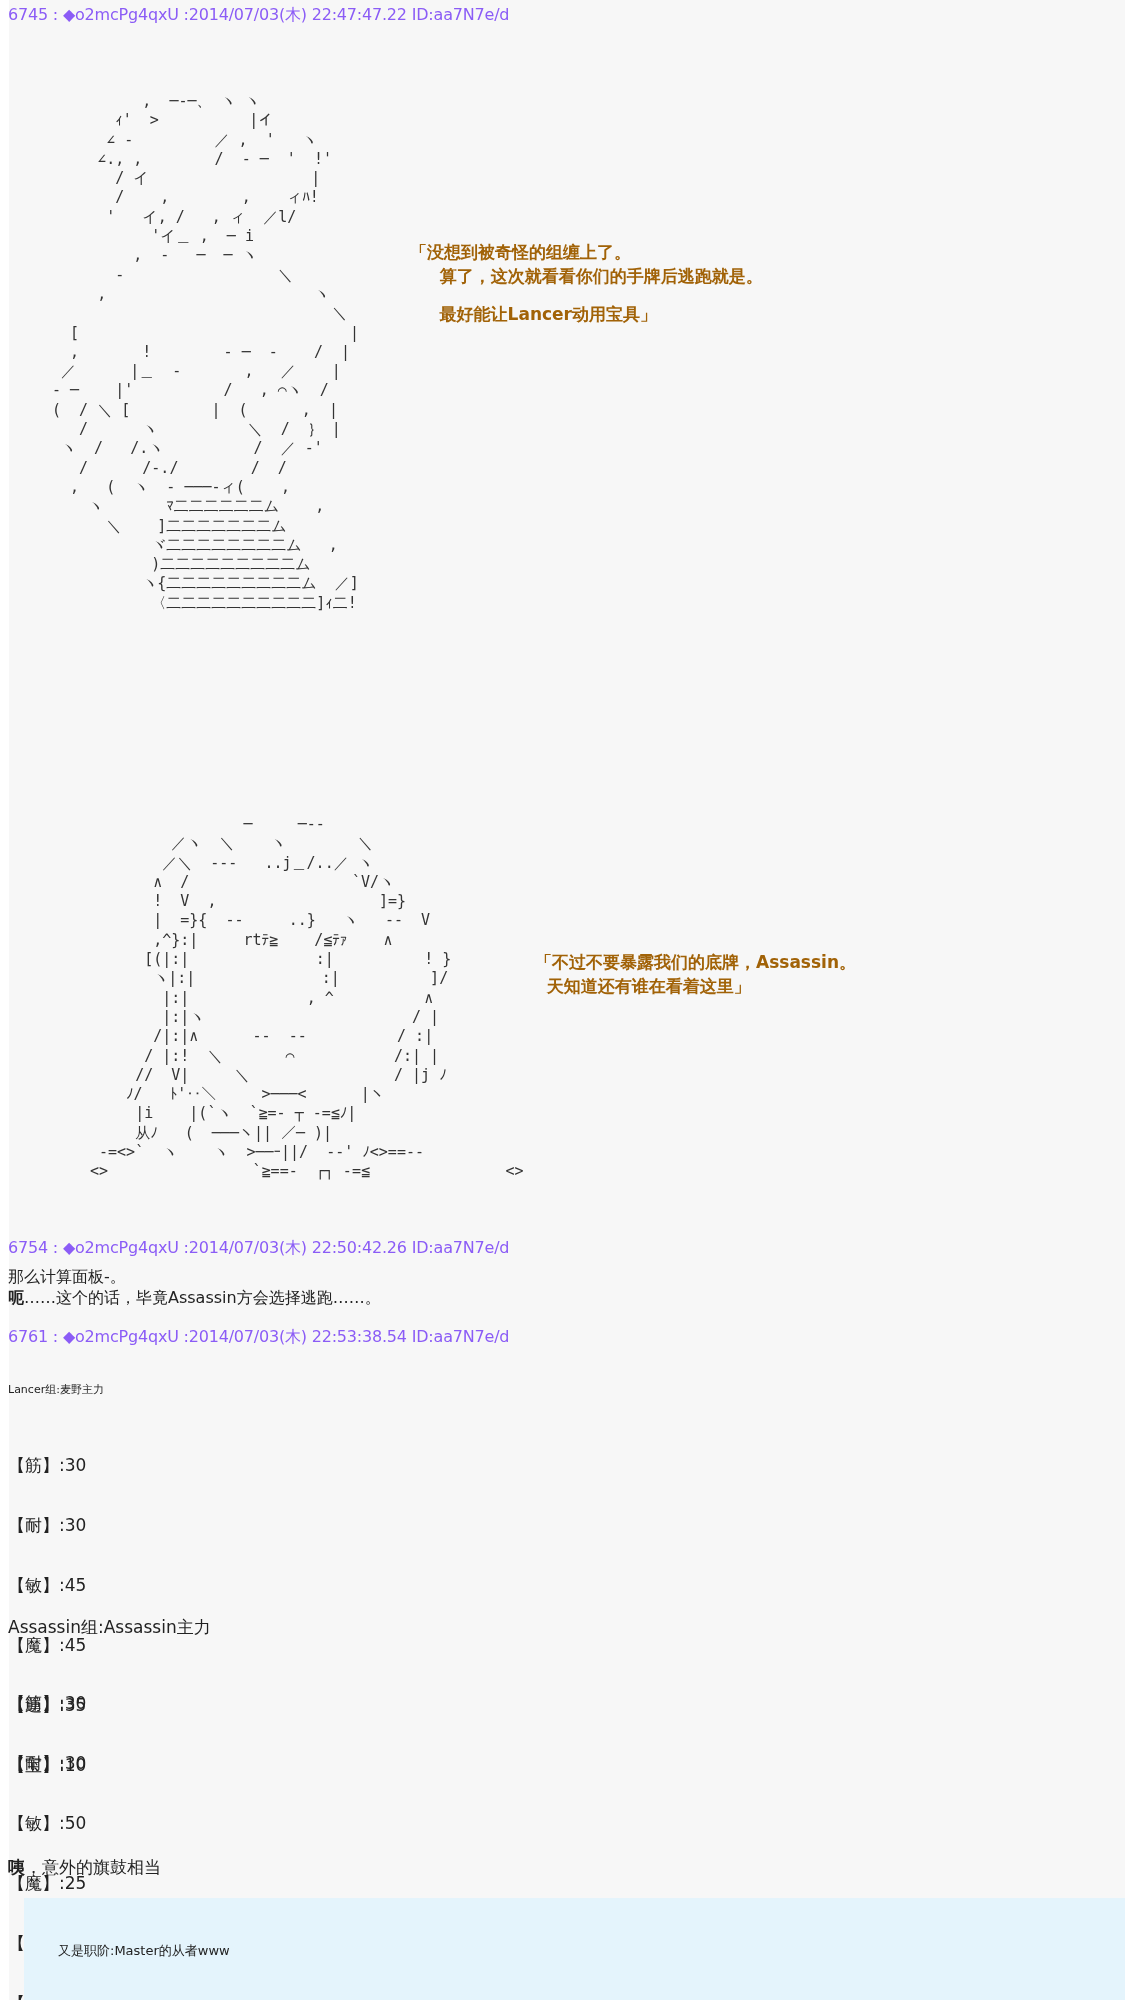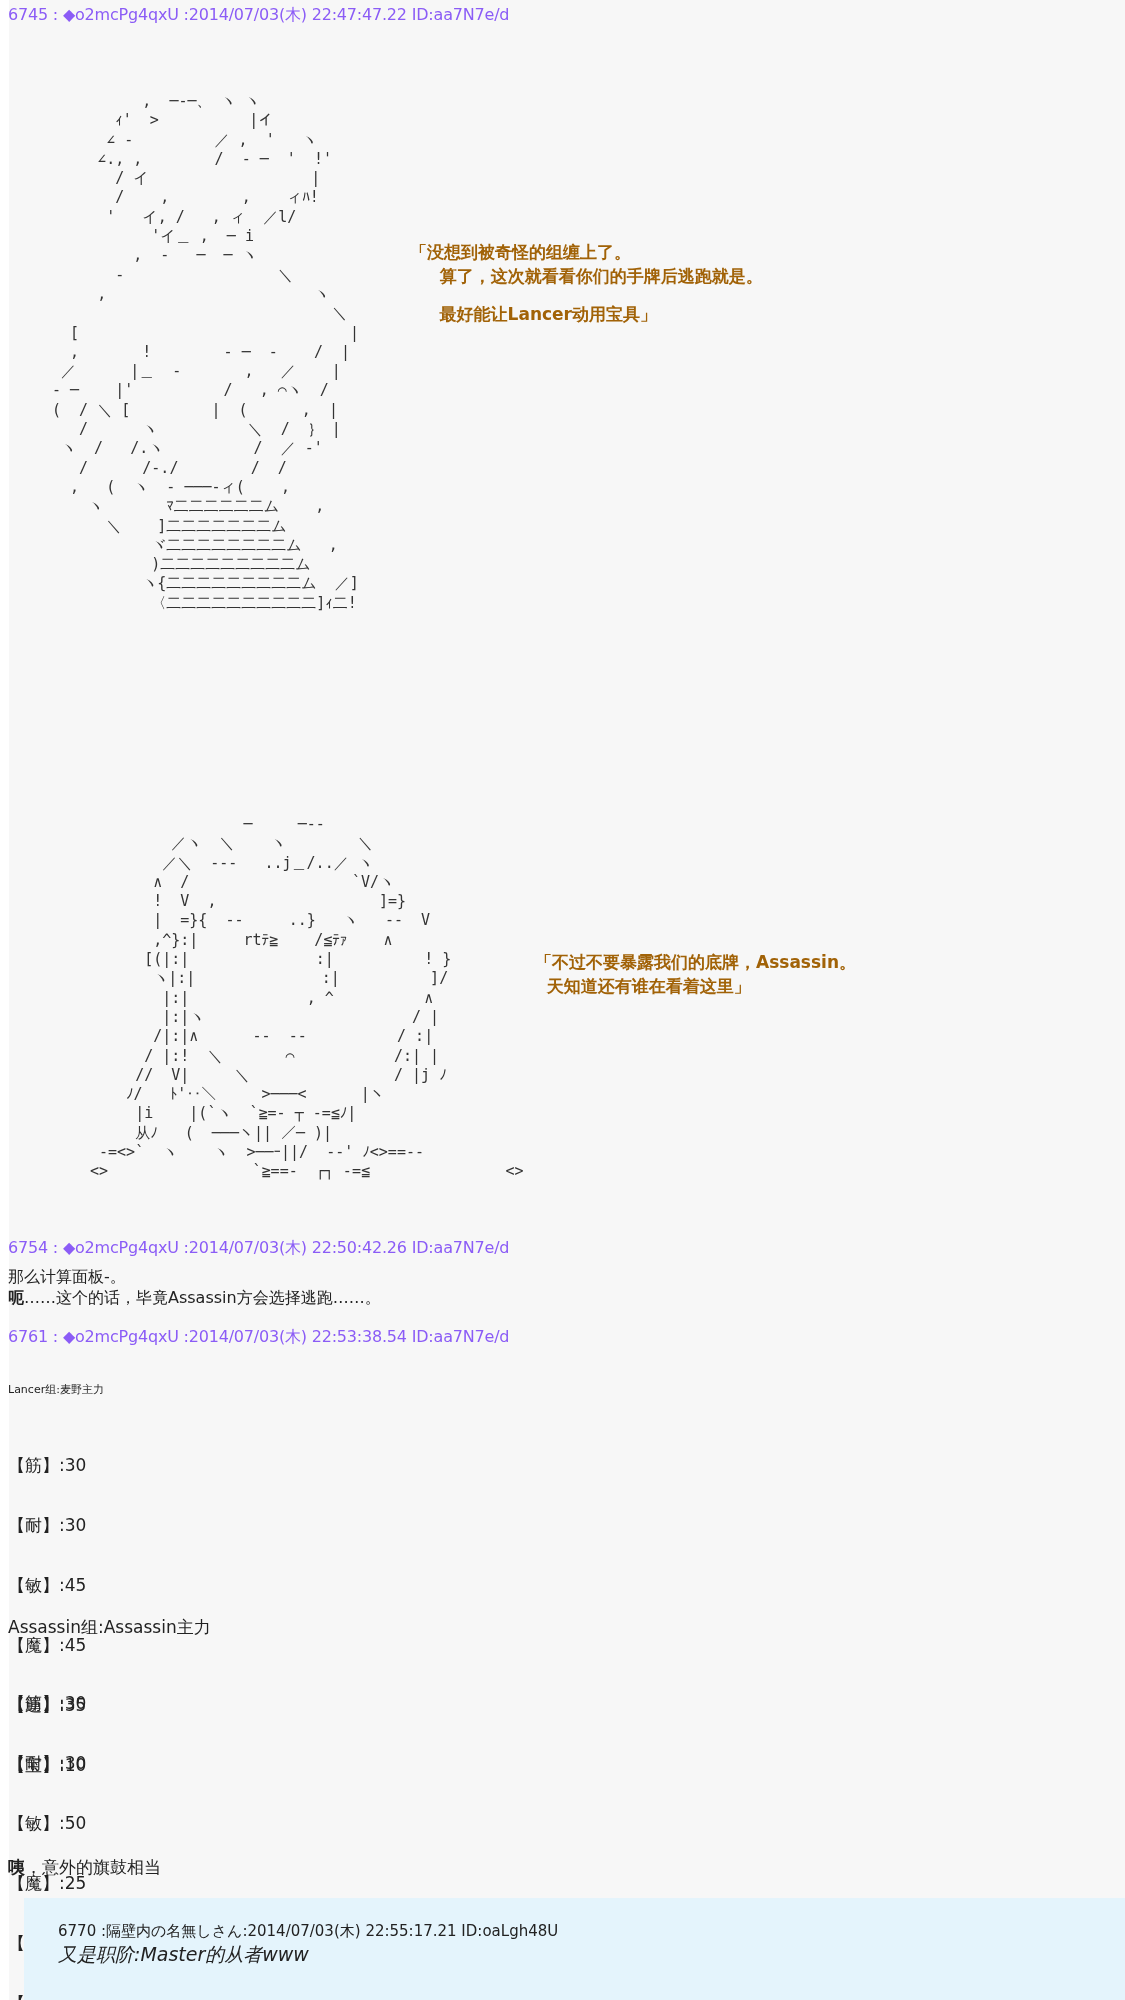--- a/index.html
+++ b/index.html
@@ -16,21 +16,21 @@
   .line { font-size: 16px; line-height: 19px; margin-top: 8px; }
   .aa { position: absolute; font-family: "DejaVu Sans Mono", monospace; font-size: 15px; line-height: 19.3px; color: #333; white-space: pre; }
   .dialog { font-size: 17px; line-height: 24px; color: #a16207; font-weight: bold; }
   .bold { font-weight: bold; }
   .stats { font-size: 17px; line-height: 20px; }
   .reply-box {
     position: absolute; left: 24px; top: 1898px; width: 1101px; height: 102px;
     background: #e4f4fc;
   }
   .reply-box .hdr { position: absolute; left: 34px; top: 24px; font-size: 15px; }
-  .reply-box .txt { position: absolute; left: 34px; top: 44px; font-size: 19px; font-style: italic; }
+  .reply-box .txt { position: absolute; left: 34px; top: 44px; font-size: 13px; }
 </style>
 </head>
 <body>
 
 <div class="left-strip"></div>
 
 <div class="abs post-header" style="left:8px; top:5px;">6745 : ◆o2mcPg4qxU :2014/07/03(木) 22:47:47.22 ID:aa7N7e/d</div>
 
 <div class="aa" id="aa1" style="left:52px; top:92px;">          ,  ─‐─、 ヽ ヽ
        ｨ'  &gt;          |イ
@@ -109,15 +109,14 @@
   <div>【耐】:30</div>
   <div>【敏】:50</div>
   <div>【魔】:25</div>
   <div>【運】:20</div>
   <div>【宝】:40</div>
 </div>
 
 <div class="abs line" style="left:8px; top:1850px; font-size:17px;"><span class="bold">咦</span><span id="closingRest">，意外的旗鼓相当</span></div>
 
 <div class="reply-box">
-  <div class="hdr">6770 :隔壁内の名無しさん:2014/07/03(木) 22:55:17.21 ID:oaLgh48U</div>
   <div class="txt">又是职阶:Master的从者www</div>
 </div>
 
 </body></html>

